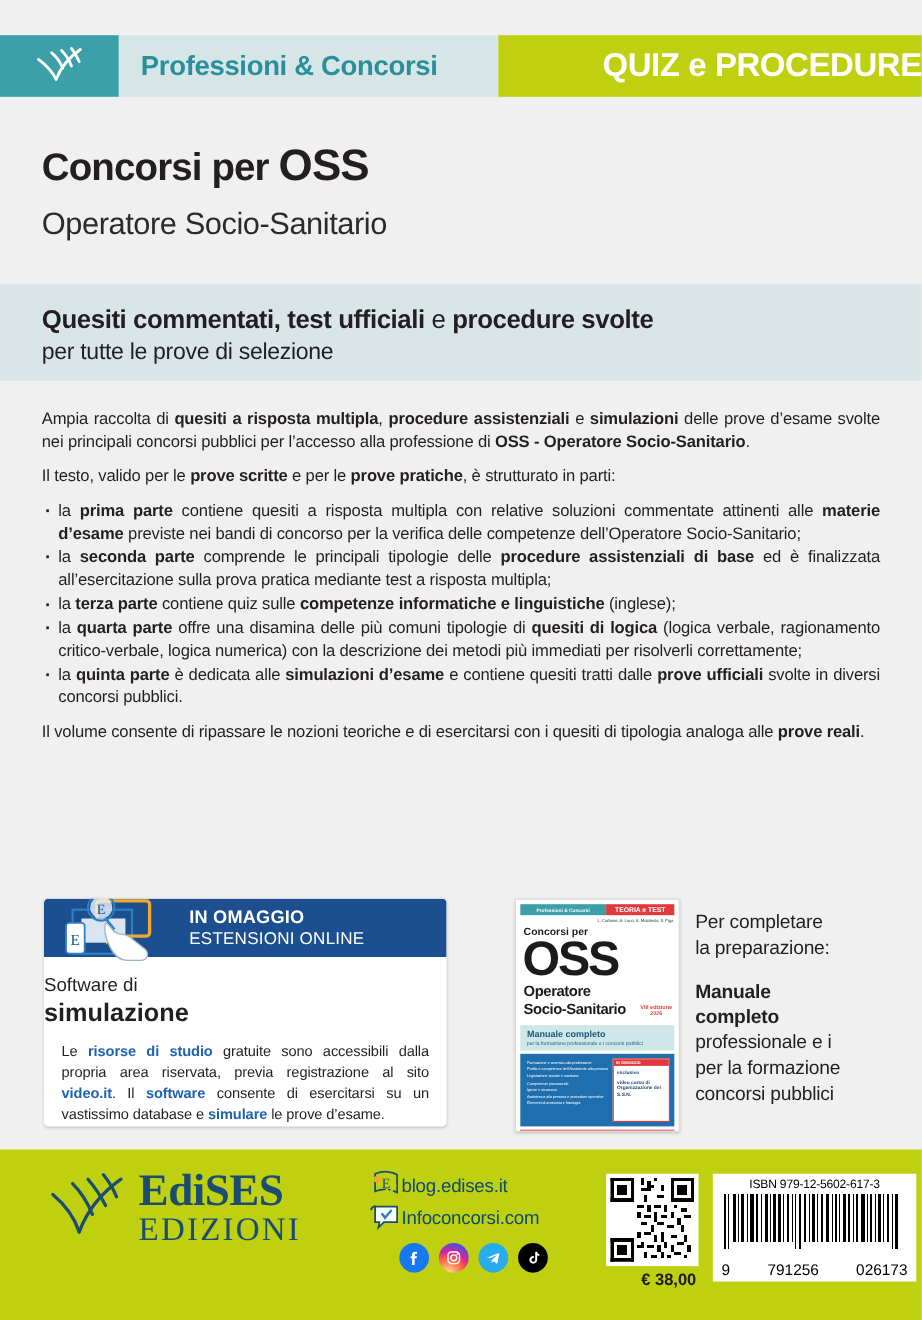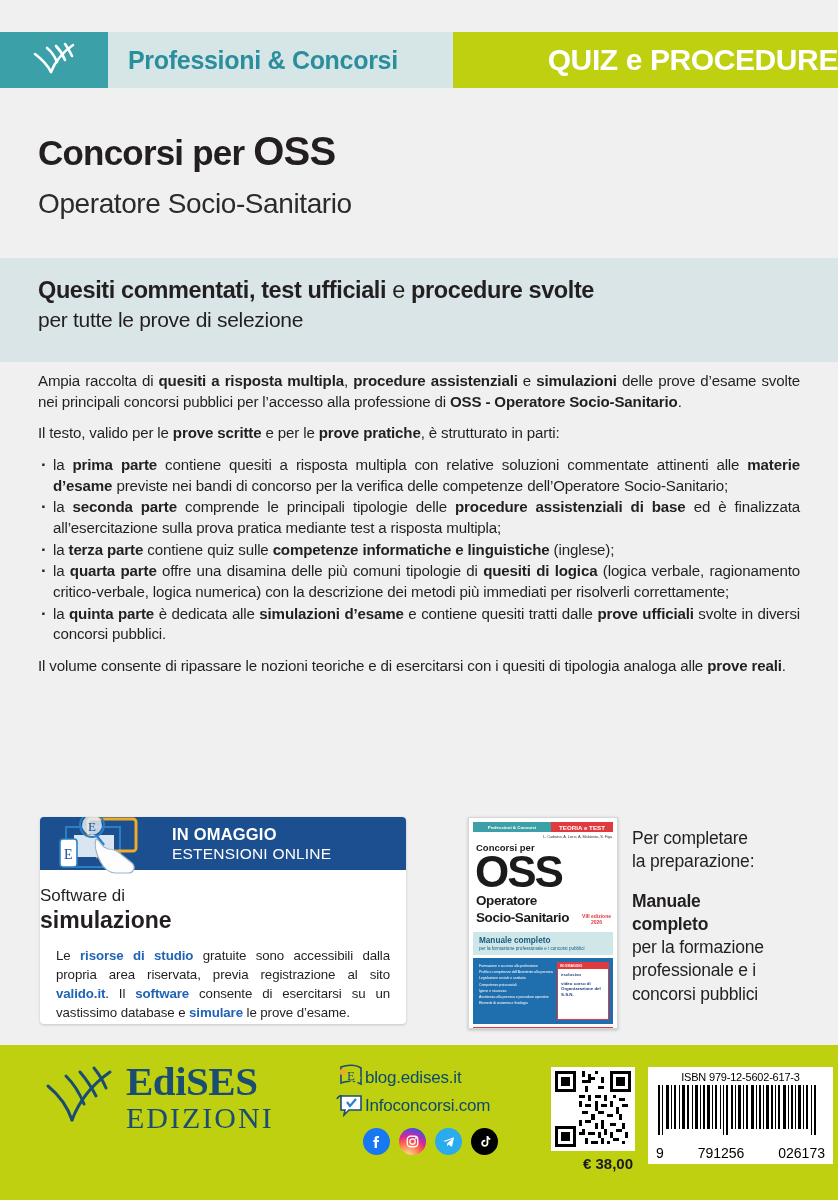--- a/index.html
+++ b/index.html
@@ -68,21 +68,21 @@
     font-weight: normal;
     letter-spacing: -0.4px;
     margin-top: 14px;
     color: #2d2a2b;
   }
 
   
   .subtitle-band {
     position: absolute;
     top: 258px; left: 0; right: 0;
-    height: 104px;
+    height: 88px;
     background: #d9e5e7;
     padding: 17px 0 0 38px;
   }
   .subtitle-line1 {
     font-size: 23.5px;
     letter-spacing: -0.4px;
     line-height: 1.3;
   }
   .subtitle-line1 b { font-weight: bold; }
   .subtitle-line1 .reg { font-weight: normal; }
@@ -352,21 +352,21 @@
       <div class="omaggio-head-text">
         <div class="omaggio-t1">IN OMAGGIO</div>
         <div class="omaggio-t2">ESTENSIONI ONLINE</div>
       </div>
     </div>
     <div class="omaggio-mid">
       <div class="omaggio-m1">Software di</div>
       <div class="omaggio-m2">simulazione</div>
     </div>
     <div class="omaggio-body">
-      <span>Le </span><b>risorse di studio</b><span> gratuite sono accessibili dalla propria area riservata, previa registrazione al sito </span><b>valido.it</b><span>. Il </span><b>software</b><span> consente di esercitarsi su un vastissimo database e </span><b>simulare</b><span> le prove d’esame.</span>
+      <span>Le </span><b>risorse di studio</b><span> gratuite sono accessibili dalla propria area riservata, previa registrazione al sito </span><b>video.it</b><span>. Il </span><b>software</b><span> consente di esercitarsi su un vastissimo database e </span><b>simulare</b><span> le prove d’esame.</span>
     </div>
   </div>
 
   <div class="mini-book">
     <div class="mb-top">
       <div class="mb-top-teal">Professioni &amp; Concorsi</div>
       <div class="mb-top-red">TEORIA e TEST</div>
     </div>
     <div class="mb-authors">L. Carbone, A. Locci, A. Malatesta, S. Figa</div>
     <div class="mb-concorsi">Concorsi per</div>
@@ -400,22 +400,22 @@
       
     </div>
   </div>
 
   <div class="right-promo">
     <div>Per completare</div>
     <div>la preparazione:</div>
     <div class="gap"></div>
     <div><b>Manuale</b></div>
     <div><b>completo</b></div>
+    <div>professionale e i</div>
     <div>per la formazione</div>
-    <div>professionale e i</div>
     <div>concorsi pubblici</div>
   </div>
 </div>
 
 <div class="footer-band">
 
   <div class="edises-logo">
     <div style="display:flex; align-items:center;">
       <span>
         <svg width="82" height="62" viewBox="0 0 82 62">

